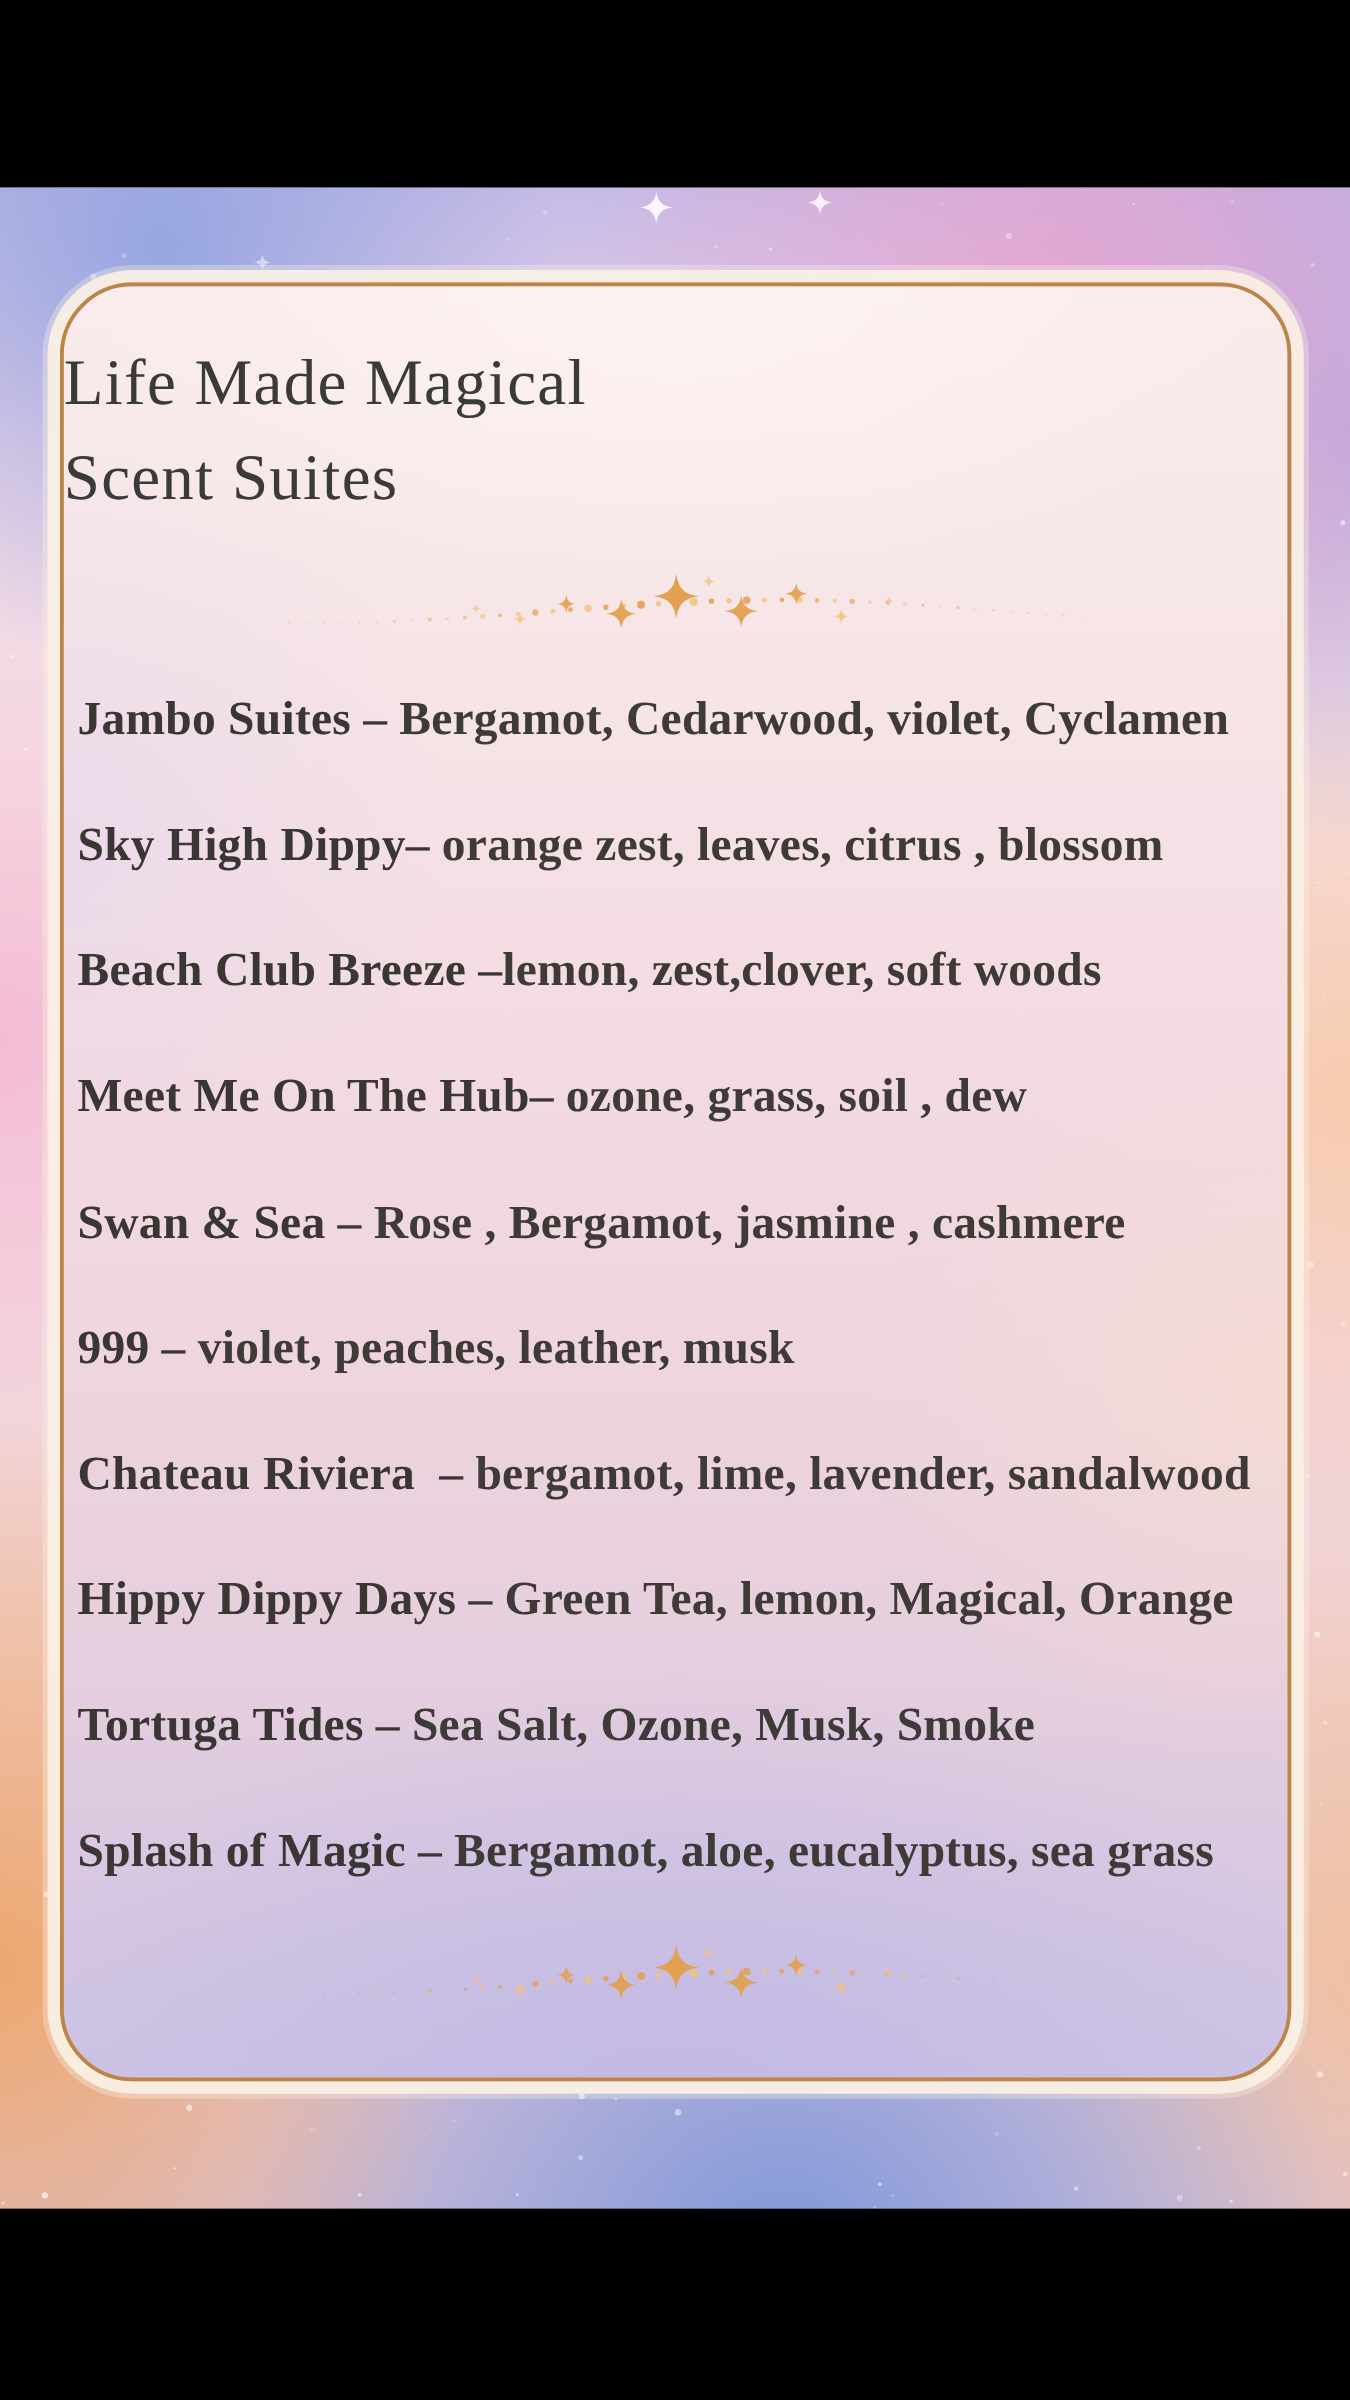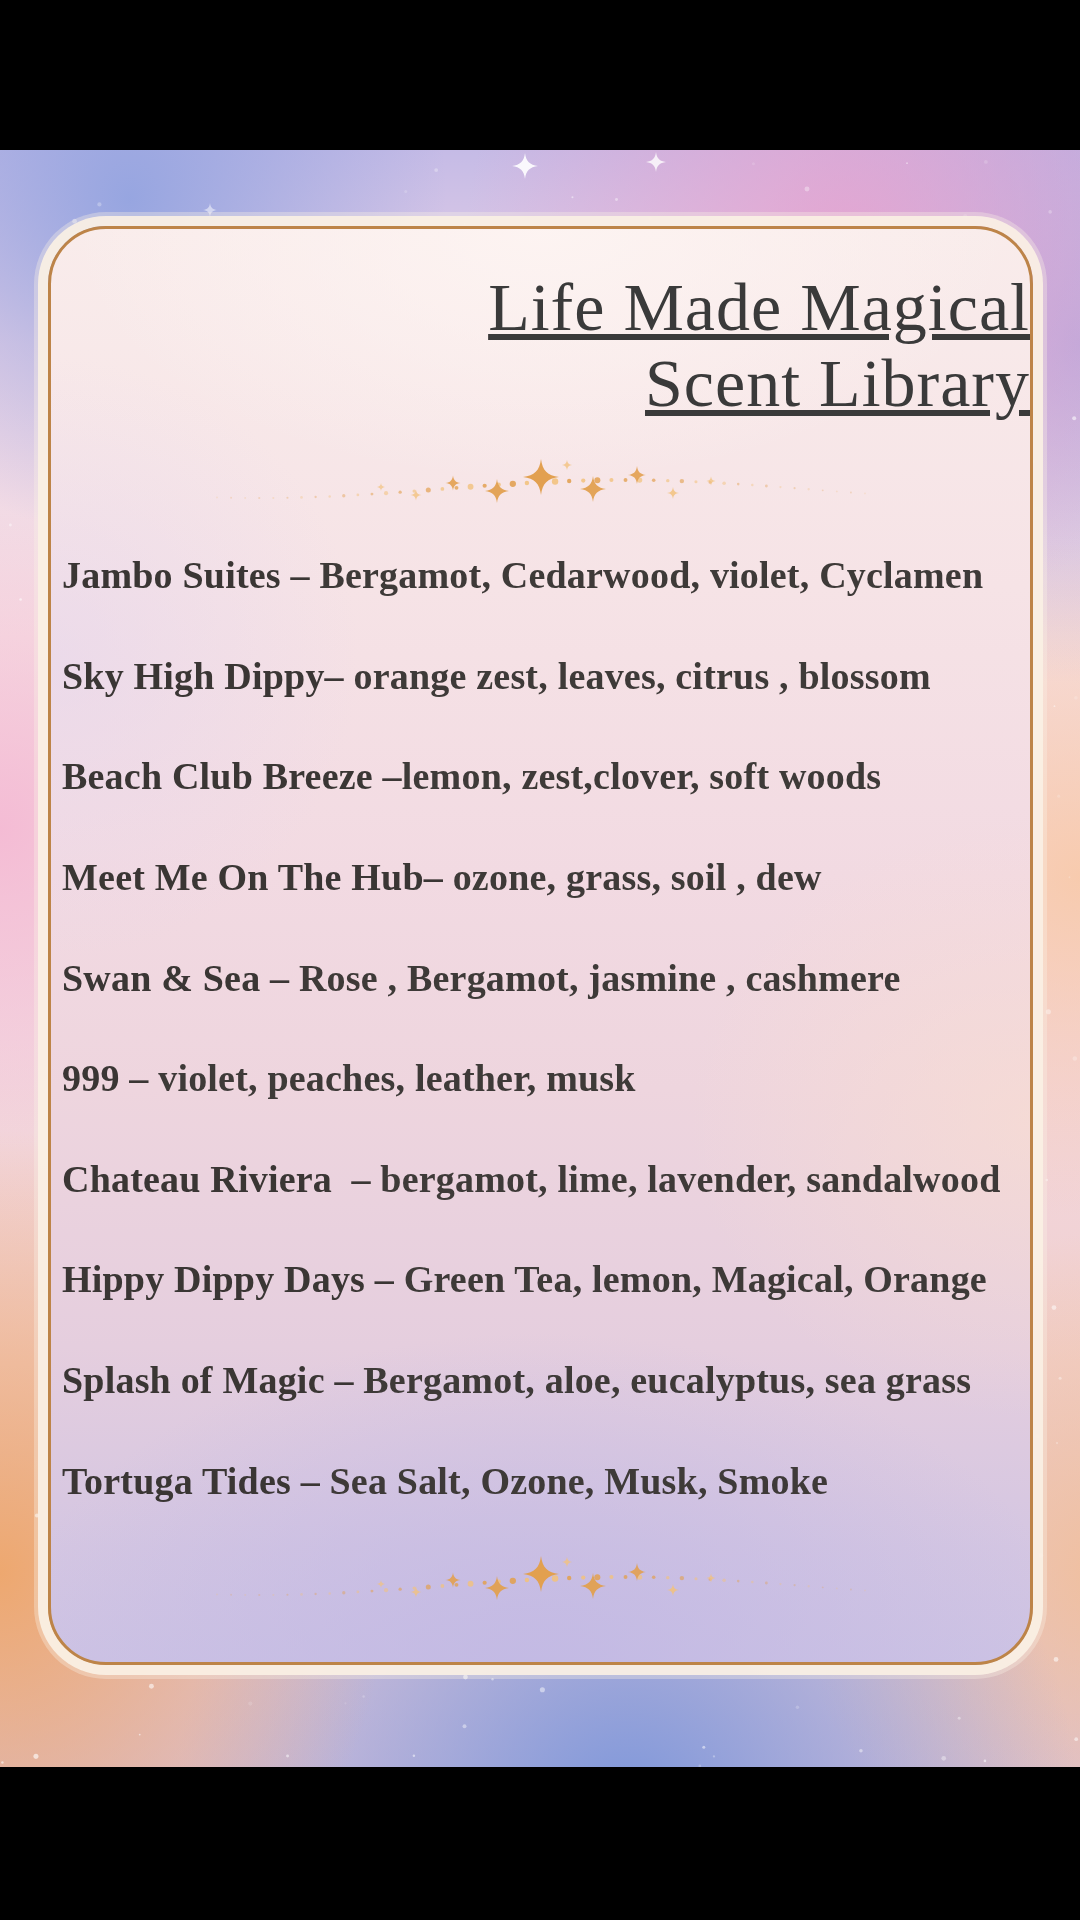--- a/index.html
+++ b/index.html
@@ -33,22 +33,22 @@
     background:
       radial-gradient(60% 22% at 50% 0%,  rgba(253,244,242,0.95), rgba(253,244,242,0) 80%),
       radial-gradient(45% 30% at 0% 30%,  rgba(228,213,238,0.55), rgba(228,213,238,0) 70%),
       radial-gradient(50% 30% at 100% 62%,rgba(250,222,208,0.60), rgba(250,222,208,0) 70%),
       radial-gradient(72% 32% at 50% 102%,rgba(193,184,228,0.90), rgba(193,184,228,0) 78%),
       linear-gradient(180deg,#f9eceb 0%,#f6e3e6 25%,#f2dae2 45%,#eed5de 60%,#e5cede 78%,#d4c6e2 92%,#cdc3e4 100%);
   }
 
   .title{
     position:absolute;top:40px;left:0;width:100%;margin:0;
-    text-align:right;font-weight:400;color:#3a3a3a;
-    font-size:68px;line-height:76px;letter-spacing:1px;text-decoration:underline;
+    text-align:left;font-weight:400;color:#3a3a3a;
+    font-size:52px;line-height:76px;letter-spacing:1px;
   }
 
   .divider{position:absolute;left:50%;transform:translateX(-50%);width:680px;height:60px;}
   .divider.top-div{top:222px;}
   .divider.bottom-div{top:1319px;}
 
   .scent-list{
     position:absolute;top:296px;left:11px;right:6px;
     margin:0;padding:0;list-style:none;
   }
@@ -238,21 +238,21 @@
       <circle cx="76.33876039646566" cy="943.403222238645" r="2.3687789214076473" fill="#ffffff" opacity="0.29965400335378944"></circle>
       <circle cx="557.685374552384" cy="1471.8146870280616" r="2.227105666673742" fill="#ffffff" opacity="0.25377612084150314"></circle>
       <circle cx="681.6478091944009" cy="231.39976814808324" r="0.7749643417773768" fill="#ffffff" opacity="0.5856647727824748"></circle>
       <circle cx="109.09396746195853" cy="1274.3502545985393" r="2.0762457247590644" fill="#ffffff" opacity="0.1367194027453661"></circle>
       <circle cx="1040.8796285558492" cy="1405.4055718411691" r="2.3499459399608895" fill="#ffffff" opacity="0.3342743547447026"></circle>
       <circle cx="616.4223427232355" cy="1459.753942988813" r="1.810008160327561" fill="#ffffff" opacity="0.3256837847921997"></circle>
       <circle cx="907.0168809872121" cy="13.14358960557729" r="0.9411250820616259" fill="#ffffff" opacity="0.45572309906594455"></circle>
     </svg>
 
   <div class="card">
-    <h1 class="title"><span>Life Made Magical</span><br><span>Scent Library</span></h1>
+    <h1 class="title"><span>Life Made Magical</span><br><span>Scent Suites</span></h1>
 
     <svg class="divider top-div" id="divider-top" viewBox="0 0 680 60">
         <circle cx="16" cy="46.38835177370504" r="0.9492236576530791" fill="#f2c27e" opacity="0.24352356681548143"></circle>
         <circle cx="30.086956521739133" cy="46.72230719965958" r="0.9102493516799632" fill="#e2a050" opacity="0.25512467583998166"></circle>
         <circle cx="44.173913043478265" cy="46.92715397737366" r="0.9381772849895218" fill="#f2c27e" opacity="0.26908864249476094"></circle>
         <circle cx="58.26086956521739" cy="46.99985994001784" r="1.0937781646470175" fill="#e2a050" opacity="0.2856852980220468"></circle>
         <circle cx="72.34782608695653" cy="46.939348885121696" r="1.0103173014540137" fill="#f2c27e" opacity="0.3051586507270068"></circle>
         <circle cx="86.43478260869566" cy="46.746516504653236" r="1.0554187267644763" fill="#e2a050" opacity="0.32770936338223816"></circle>
         <circle cx="100.52173913043478" cy="46.424217126877835" r="1.326202270792959" fill="#f2c27e" opacity="0.3534756623146131"></circle>
         <circle cx="114.60869565217392" cy="45.97722146624533" r="1.1650272860448827" fill="#e2a050" opacity="0.3825136430224414"></circle>
@@ -309,22 +309,22 @@
 
     <ul class="scent-list">
       <li><span class="scent-name">Jambo Suites – </span><span class="scent-notes">Bergamot, Cedarwood, violet, Cyclamen</span></li>
       <li><span class="scent-name">Sky High Dippy– </span><span class="scent-notes">orange zest, leaves, citrus , blossom</span></li>
       <li><span class="scent-name">Beach Club Breeze –</span><span class="scent-notes">lemon, zest,clover, soft woods</span></li>
       <li><span class="scent-name">Meet Me On The Hub– </span><span class="scent-notes">ozone, grass, soil , dew</span></li>
       <li><span class="scent-name">Swan &amp; Sea – </span><span class="scent-notes">Rose , Bergamot, jasmine , cashmere</span></li>
       <li><span class="scent-name">999 – </span><span class="scent-notes">violet, peaches, leather, musk</span></li>
       <li><span class="scent-name">Chateau Riviera  – </span><span class="scent-notes">bergamot, lime, lavender, sandalwood</span></li>
       <li><span class="scent-name">Hippy Dippy Days – </span><span class="scent-notes">Green Tea, lemon, Magical, Orange</span></li>
+      <li><span class="scent-name">Tortuga Tides – </span><span class="scent-notes">Sea Salt, Ozone, Musk, Smoke</span></li>
       <li><span class="scent-name">Splash of Magic – </span><span class="scent-notes">Bergamot, aloe, eucalyptus, sea grass</span></li>
-      <li><span class="scent-name">Tortuga Tides – </span><span class="scent-notes">Sea Salt, Ozone, Musk, Smoke</span></li>
     </ul>
 
     <svg class="divider bottom-div" id="divider-bottom" viewBox="0 0 680 60">
         <circle cx="16" cy="46.38835177370504" r="0.9492236576530791" fill="#f2c27e" opacity="0.24352356681548143"></circle>
         <circle cx="30.086956521739133" cy="46.72230719965958" r="0.9102493516799632" fill="#e2a050" opacity="0.25512467583998166"></circle>
         <circle cx="44.173913043478265" cy="46.92715397737366" r="0.9381772849895218" fill="#f2c27e" opacity="0.26908864249476094"></circle>
         <circle cx="58.26086956521739" cy="46.99985994001784" r="1.0937781646470175" fill="#e2a050" opacity="0.2856852980220468"></circle>
         <circle cx="72.34782608695653" cy="46.939348885121696" r="1.0103173014540137" fill="#f2c27e" opacity="0.3051586507270068"></circle>
         <circle cx="86.43478260869566" cy="46.746516504653236" r="1.0554187267644763" fill="#e2a050" opacity="0.32770936338223816"></circle>
         <circle cx="100.52173913043478" cy="46.424217126877835" r="1.326202270792959" fill="#f2c27e" opacity="0.3534756623146131"></circle>

